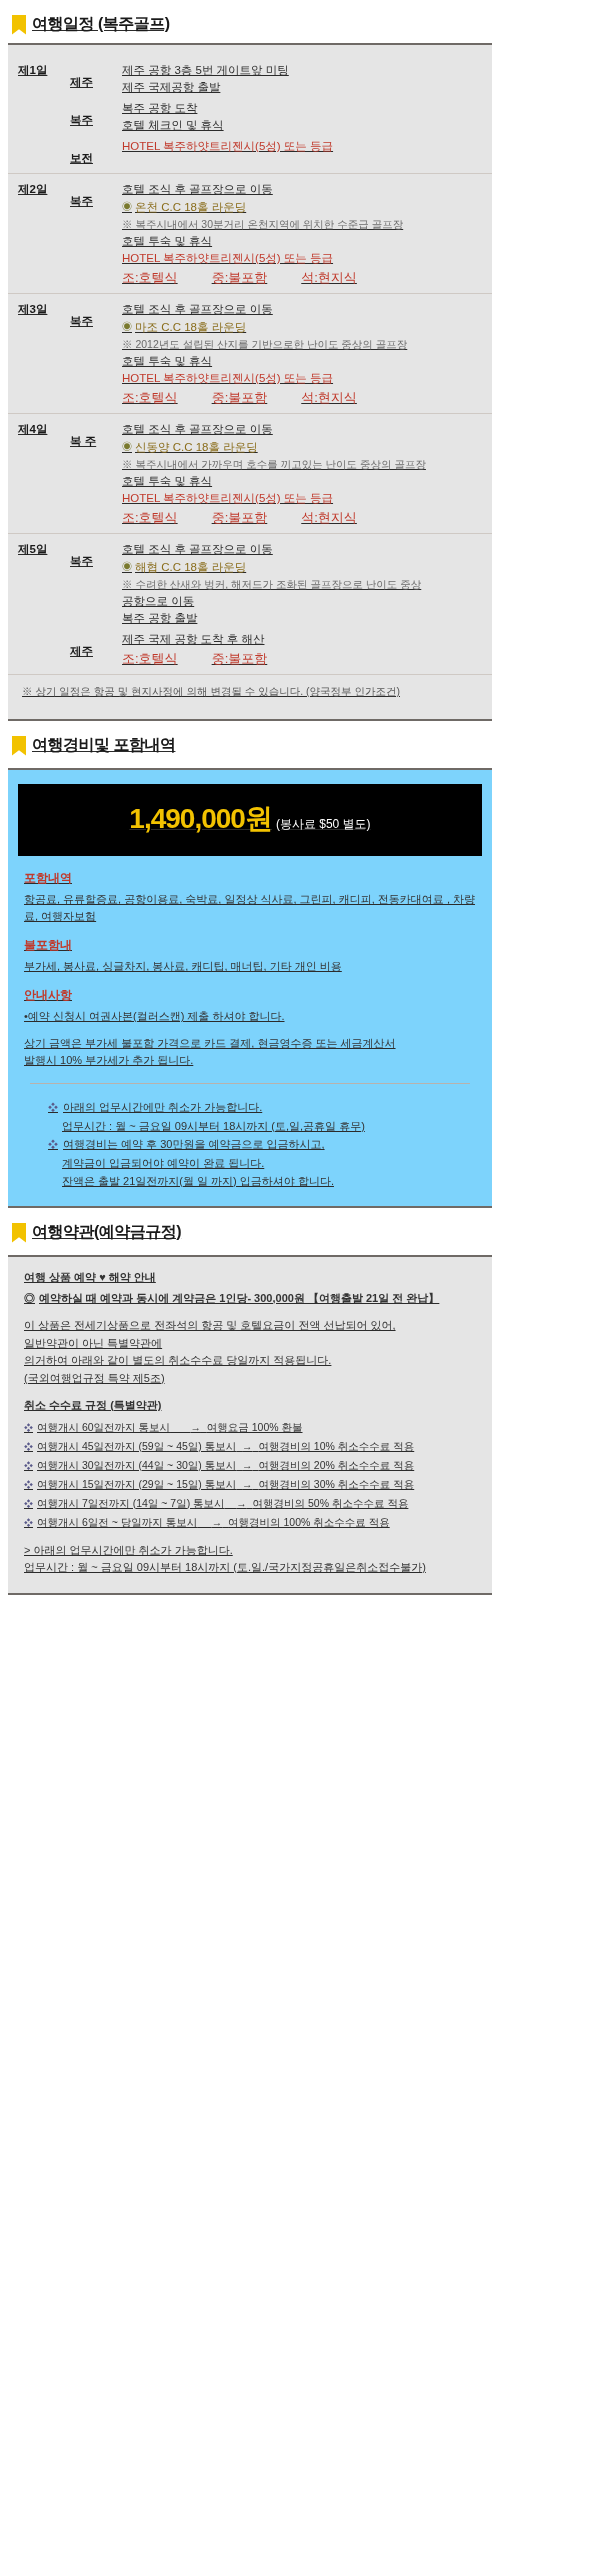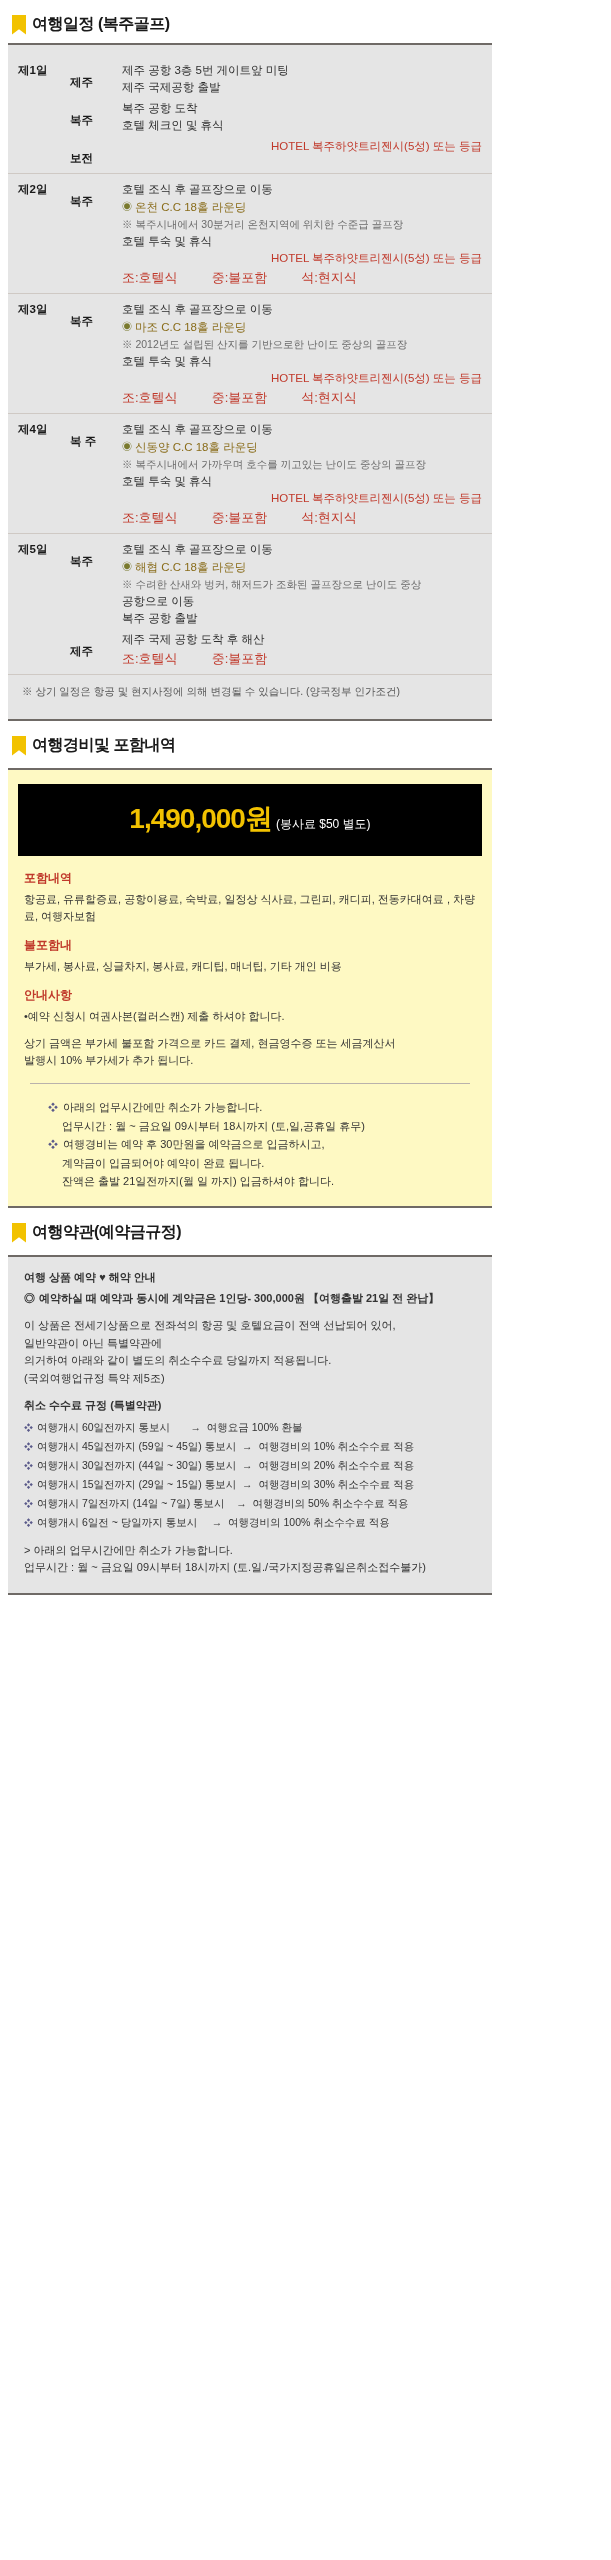--- a/index.html
+++ b/index.html
@@ -8,20 +8,21 @@
     background: #ffffff;
   }
   body {
     width: 611px;
     font-family: "Liberation Sans", sans-serif;
     color: #2b2b2b;
   }
   .page {
     width: 500px;
     position: relative;
+    text-decoration: underline;
   }
 
   
   .sec-head {
     display: flex;
     align-items: center;
     gap: 6px;
     padding: 14px 12px 8px 12px;
   }
   .sec-head .ribbon {
@@ -79,21 +80,21 @@
     padding-top: 1px;
     margin-top: 12px;
   }
   .detail-col {
     flex: 1 1 auto;
     font-size: 11.5px;
     line-height: 17px;
     color: #2e2e2e;
   }
   .detail-col .line { display: block; }
-  .detail-col .hotel { color: #c0392b; text-align: right; }
+  .detail-col .hotel { color: #c0392b; }
   .detail-col .golf { color: #8a6d1b; }
   .detail-col .note { color: #6b6b6b; font-size: 10.5px; }
   .detail-col .dot::before {
     content: "\25C9";
     color: #7a7a2e;
     font-size: 10px;
     margin-right: 3px;
     vertical-align: 1px;
   }
   .meals {
@@ -105,21 +106,21 @@
   }
   .foot-note {
     font-size: 10.5px;
     color: #585858;
     padding: 10px 14px 12px 14px;
   }
 
   
   .cost-wrap {
     margin: 4px 8px 0 8px;
-    background: #fef9c3;
+    background: #7dd3fc;
     border-top: 2px solid #6f6a66;
     border-bottom: 2px solid #6f6a66;
     padding: 12px 0 14px 0;
   }
   .price-bar {
     margin: 2px 10px 14px 10px;
     background: #000000;
     color: #ffffff;
     text-align: center;
     padding: 16px 6px 18px 6px;

